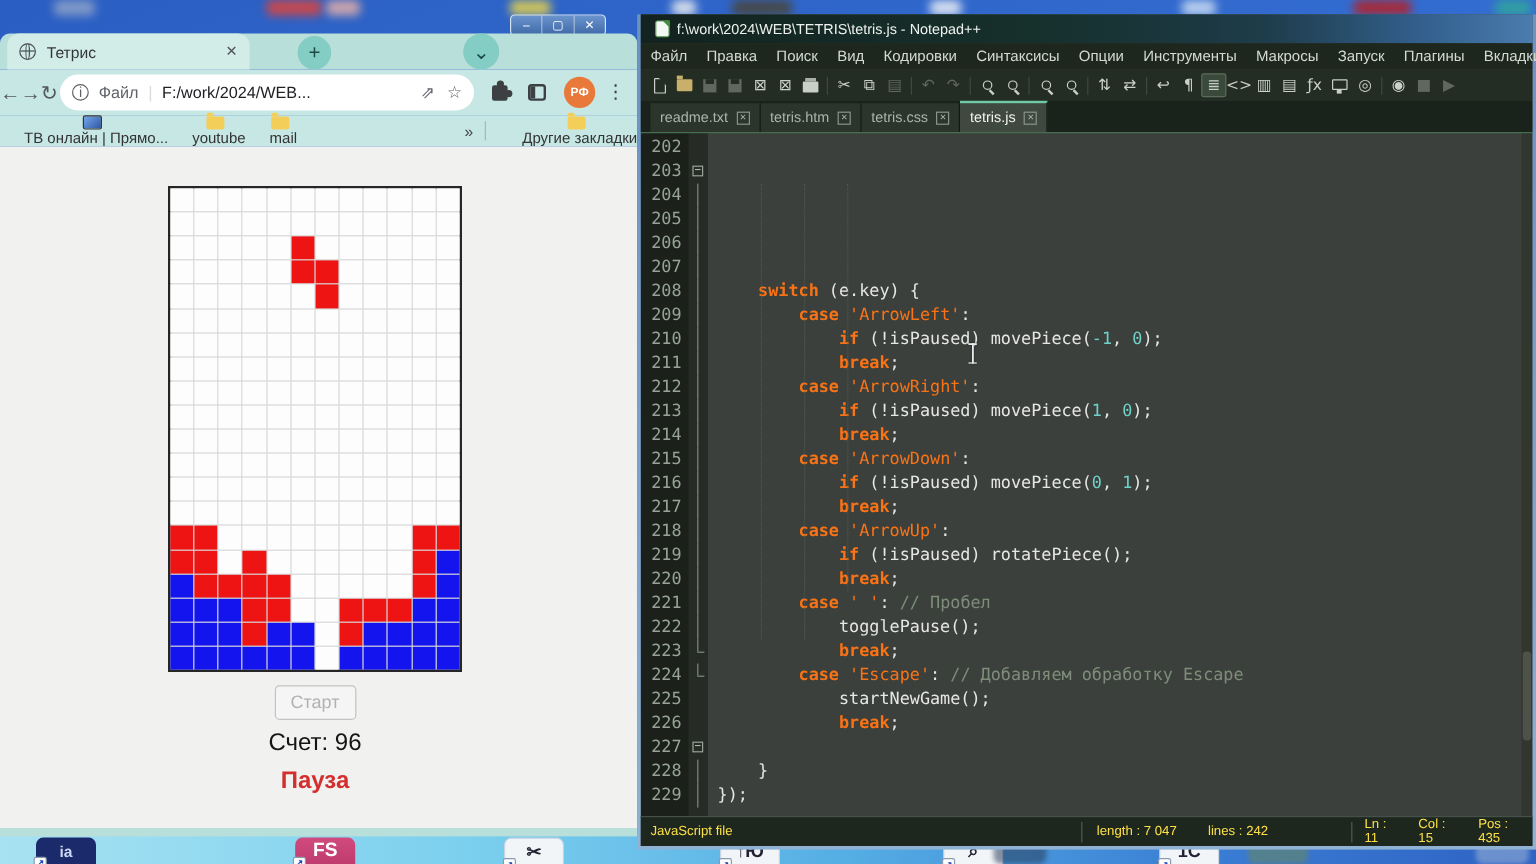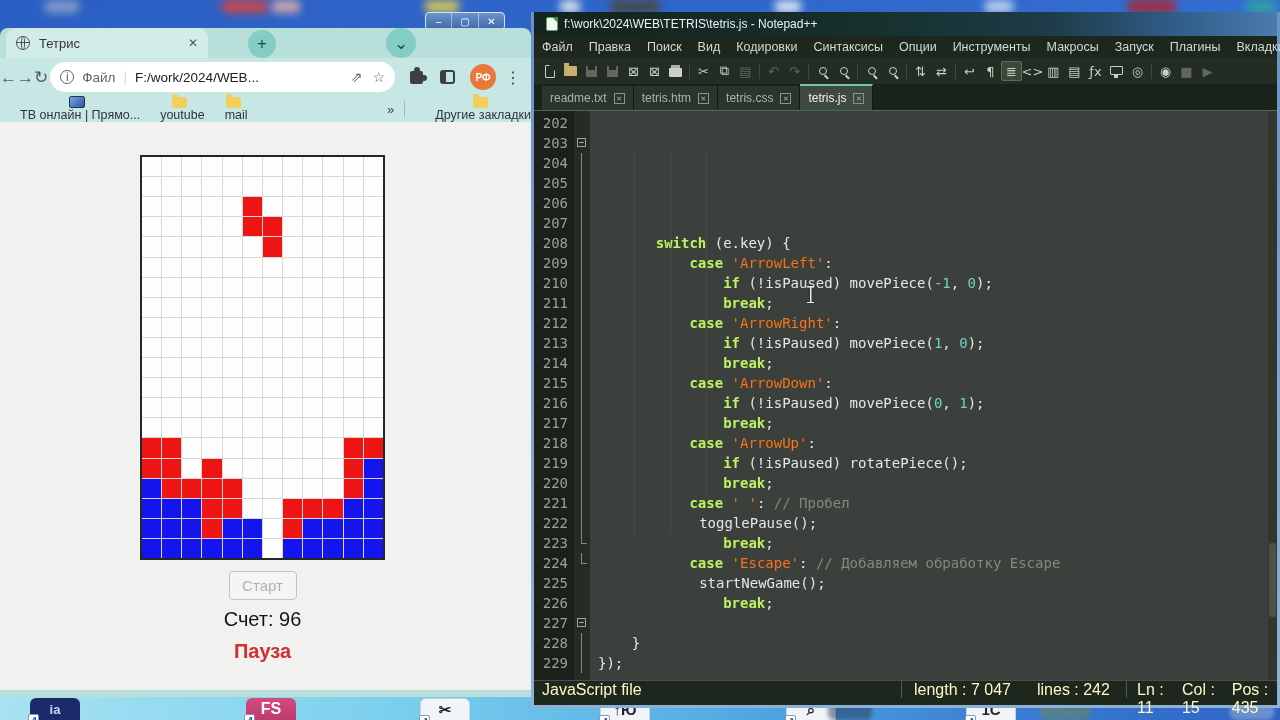--- a/index.html
+++ b/index.html
@@ -118,29 +118,29 @@
   .gutter div{height:20px;}
   .foldcol{width:16px;flex:none;background:#262b26;padding-top:2px;}
   .fold{height:20px;position:relative;}
   .fold .fbox{position:absolute;left:3px;top:5px;width:9px;height:9px;border:1px solid #9aa49a;
     color:#c8d0c8;font-size:9px;line-height:7px;text-align:center;background:#262b26;z-index:1;}
   .fold.fline::before{content:"";position:absolute;left:7px;top:0;bottom:0;width:1px;background:#808a80;}
   .fold.fend::before{content:"";position:absolute;left:7px;top:0;height:10px;width:1px;background:#808a80;}
   .fold.fend::after{content:"";position:absolute;left:7px;top:10px;width:6px;height:1px;background:#808a80;}
   .codearea{flex:1;position:relative;padding:2px 0 0 8px;color:#e6e6e6;white-space:pre;overflow:hidden;}
   .cl{height:20px;}
-  .tk-k{color:#bef264;font-weight:bold;margin-left:24px;}
+  .tk-k{color:#f97316;font-weight:bold;}
   .tk-s{color:#f97316;}
   .tk-n{color:#6fd0c8;}
   .tk-c{color:#7d8d79;}
   .guide{position:absolute;width:0;border-left:1px dotted #5a625a;opacity:.7;}
   .vsb{position:absolute;right:0;top:0;bottom:0;width:9px;background:#31362f;}
   .vsb .thumb{position:absolute;left:1px;right:1px;top:76%;height:13%;background:#4d524b;border-radius:3px;}
   .npp-status{height:25px;flex:none;background:#1d271d;border-top:1px solid #46504a;display:flex;
-    color:#fef9c3;font-size:16px;}
+    align-items:center;color:#fde047;font-size:11px;}
   .st-left{flex:1;padding-left:8px;}
   .st-sep{width:1px;height:17px;background:#515b51;}
   .st-mid{width:224px;display:flex;gap:26px;padding-left:12px;}
   .st-right{width:150px;display:flex;gap:13px;padding-left:10px;}
   
   .ibeam{position:absolute;left:806px;top:286px;width:9px;height:17px;z-index:50;
     filter:drop-shadow(0 0 1px #222);
     background:
       linear-gradient(#e8ecef,#e8ecef) top center/7px 1.5px no-repeat,
       linear-gradient(#e8ecef,#e8ecef) bottom center/7px 1.5px no-repeat,

